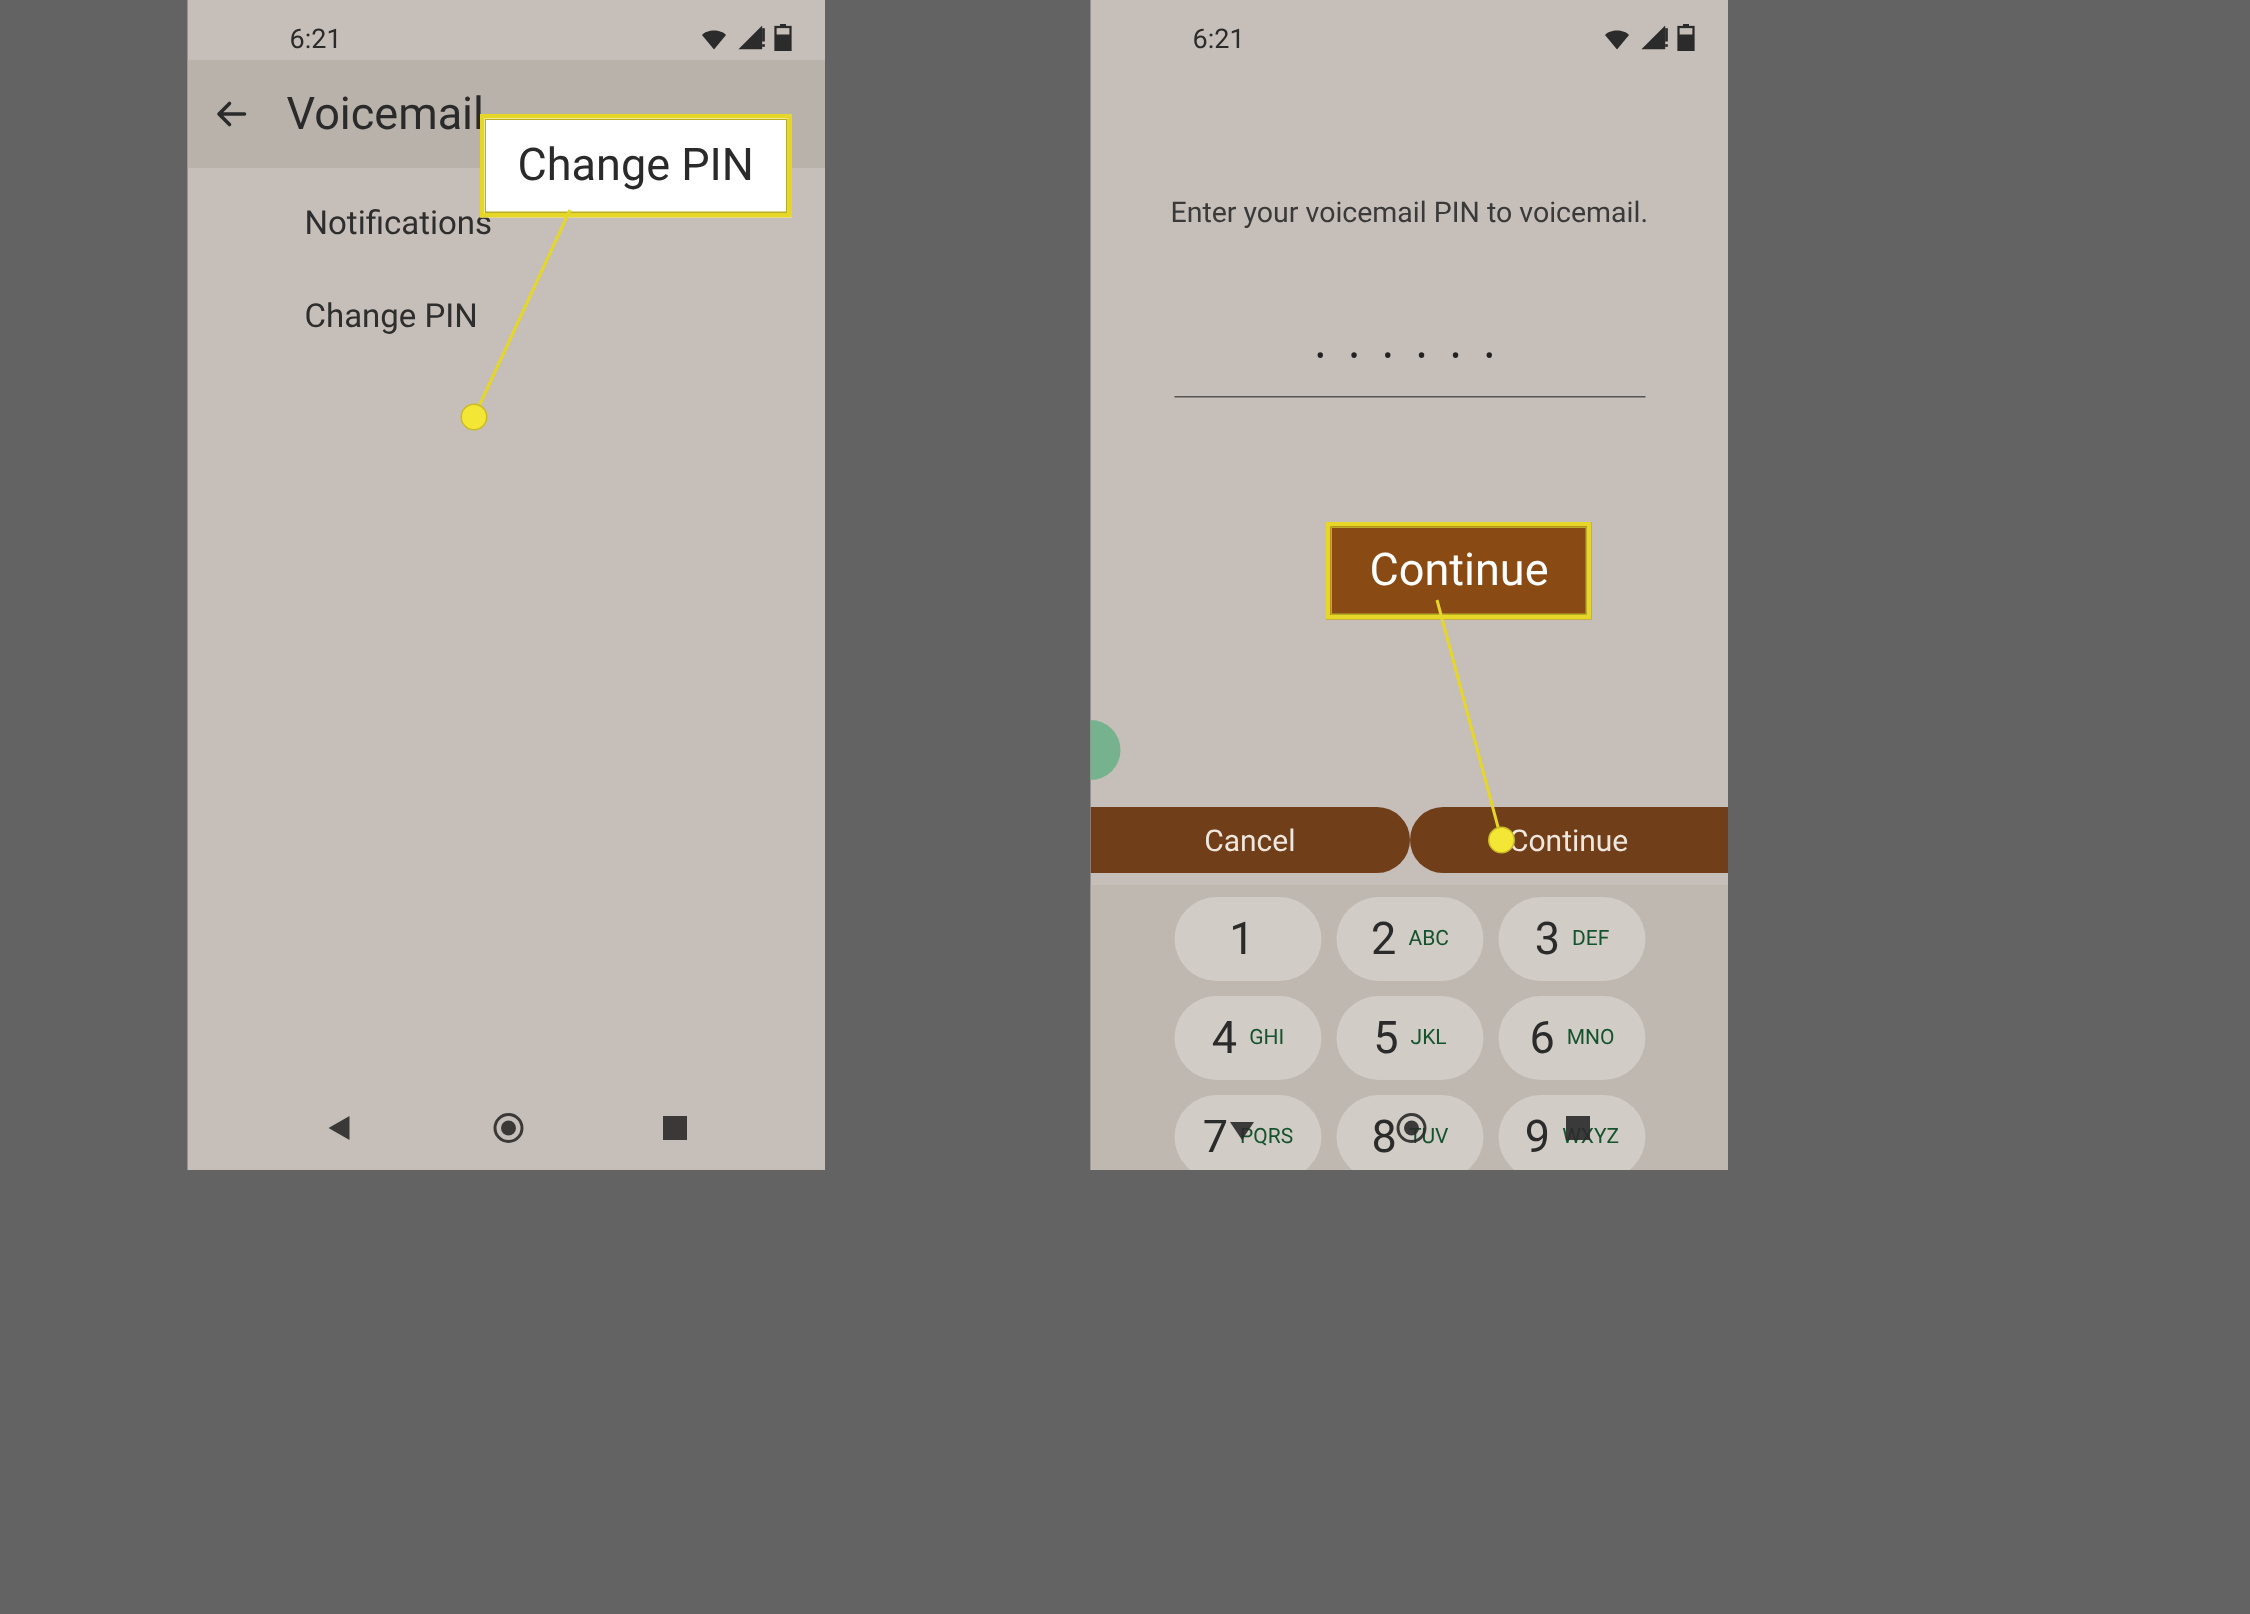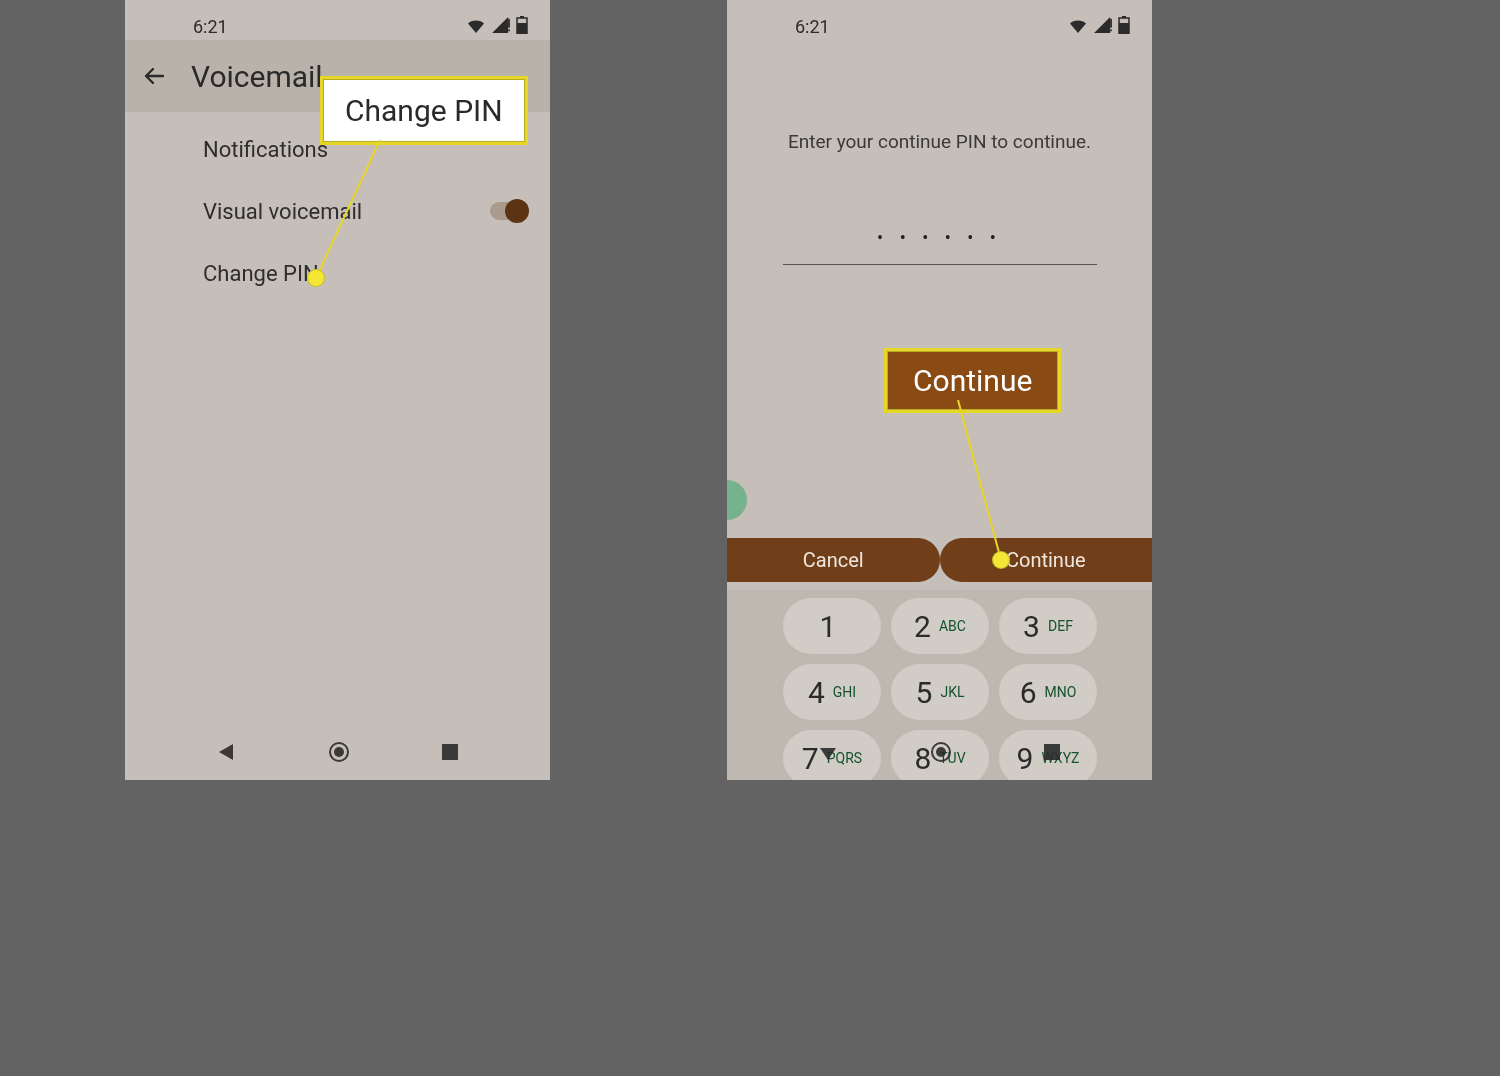--- a/index.html
+++ b/index.html
@@ -205,26 +205,20 @@
         <path fill="none" stroke="#2b2b2b" stroke-width="2.4" stroke-linecap="round" stroke-linejoin="round" d="M20 12H4M10 5l-7 7 7 7"></path>
       </svg>
     <span class="title">Voicemail</span>
   </div>
 
   <div class="menu">
     <div class="menu-item">
       <span>Notifications</span>
     </div>
     <div class="menu-item">
-      <span>Visual voicemail</span>
-      <span class="toggle">
-          <span class="knob"></span>
-        </span>
-    </div>
-    <div class="menu-item">
       <span>Change PIN</span>
     </div>
   </div>
 
   <div class="green-bubble"></div>
 
   <div class="navbar">
     <svg width="20" height="20" viewBox="0 0 20 20">
         <path fill="#2b2b2b" d="M3 10L17 2v16L3 10z"></path>
       </svg>
@@ -252,21 +246,21 @@
         </svg>
       <svg width="12" height="18" viewBox="0 0 12 18">
           <rect x="4" y="0" width="4" height="2" fill="#2b2b2b"></rect>
           <rect x="1" y="2" width="10" height="16" fill="none" stroke="#2b2b2b" stroke-width="1.5"></rect>
           <rect x="1" y="7" width="10" height="11" fill="#2b2b2b"></rect>
         </svg>
     </span>
   </div>
 
   <div class="pin-wrapper">
-    <div class="pin-sub">Enter your continue PIN to continue.</div>
+    <div class="pin-sub">Enter your voicemail PIN to voicemail.</div>
     <div class="pin-dots-row">• • • • • •</div>
   </div>
 
   <div class="green-bubble"></div>
 
   <div class="btn-row">
     <div class="btn">Cancel</div>
     <div class="btn">Continue</div>
   </div>
 

